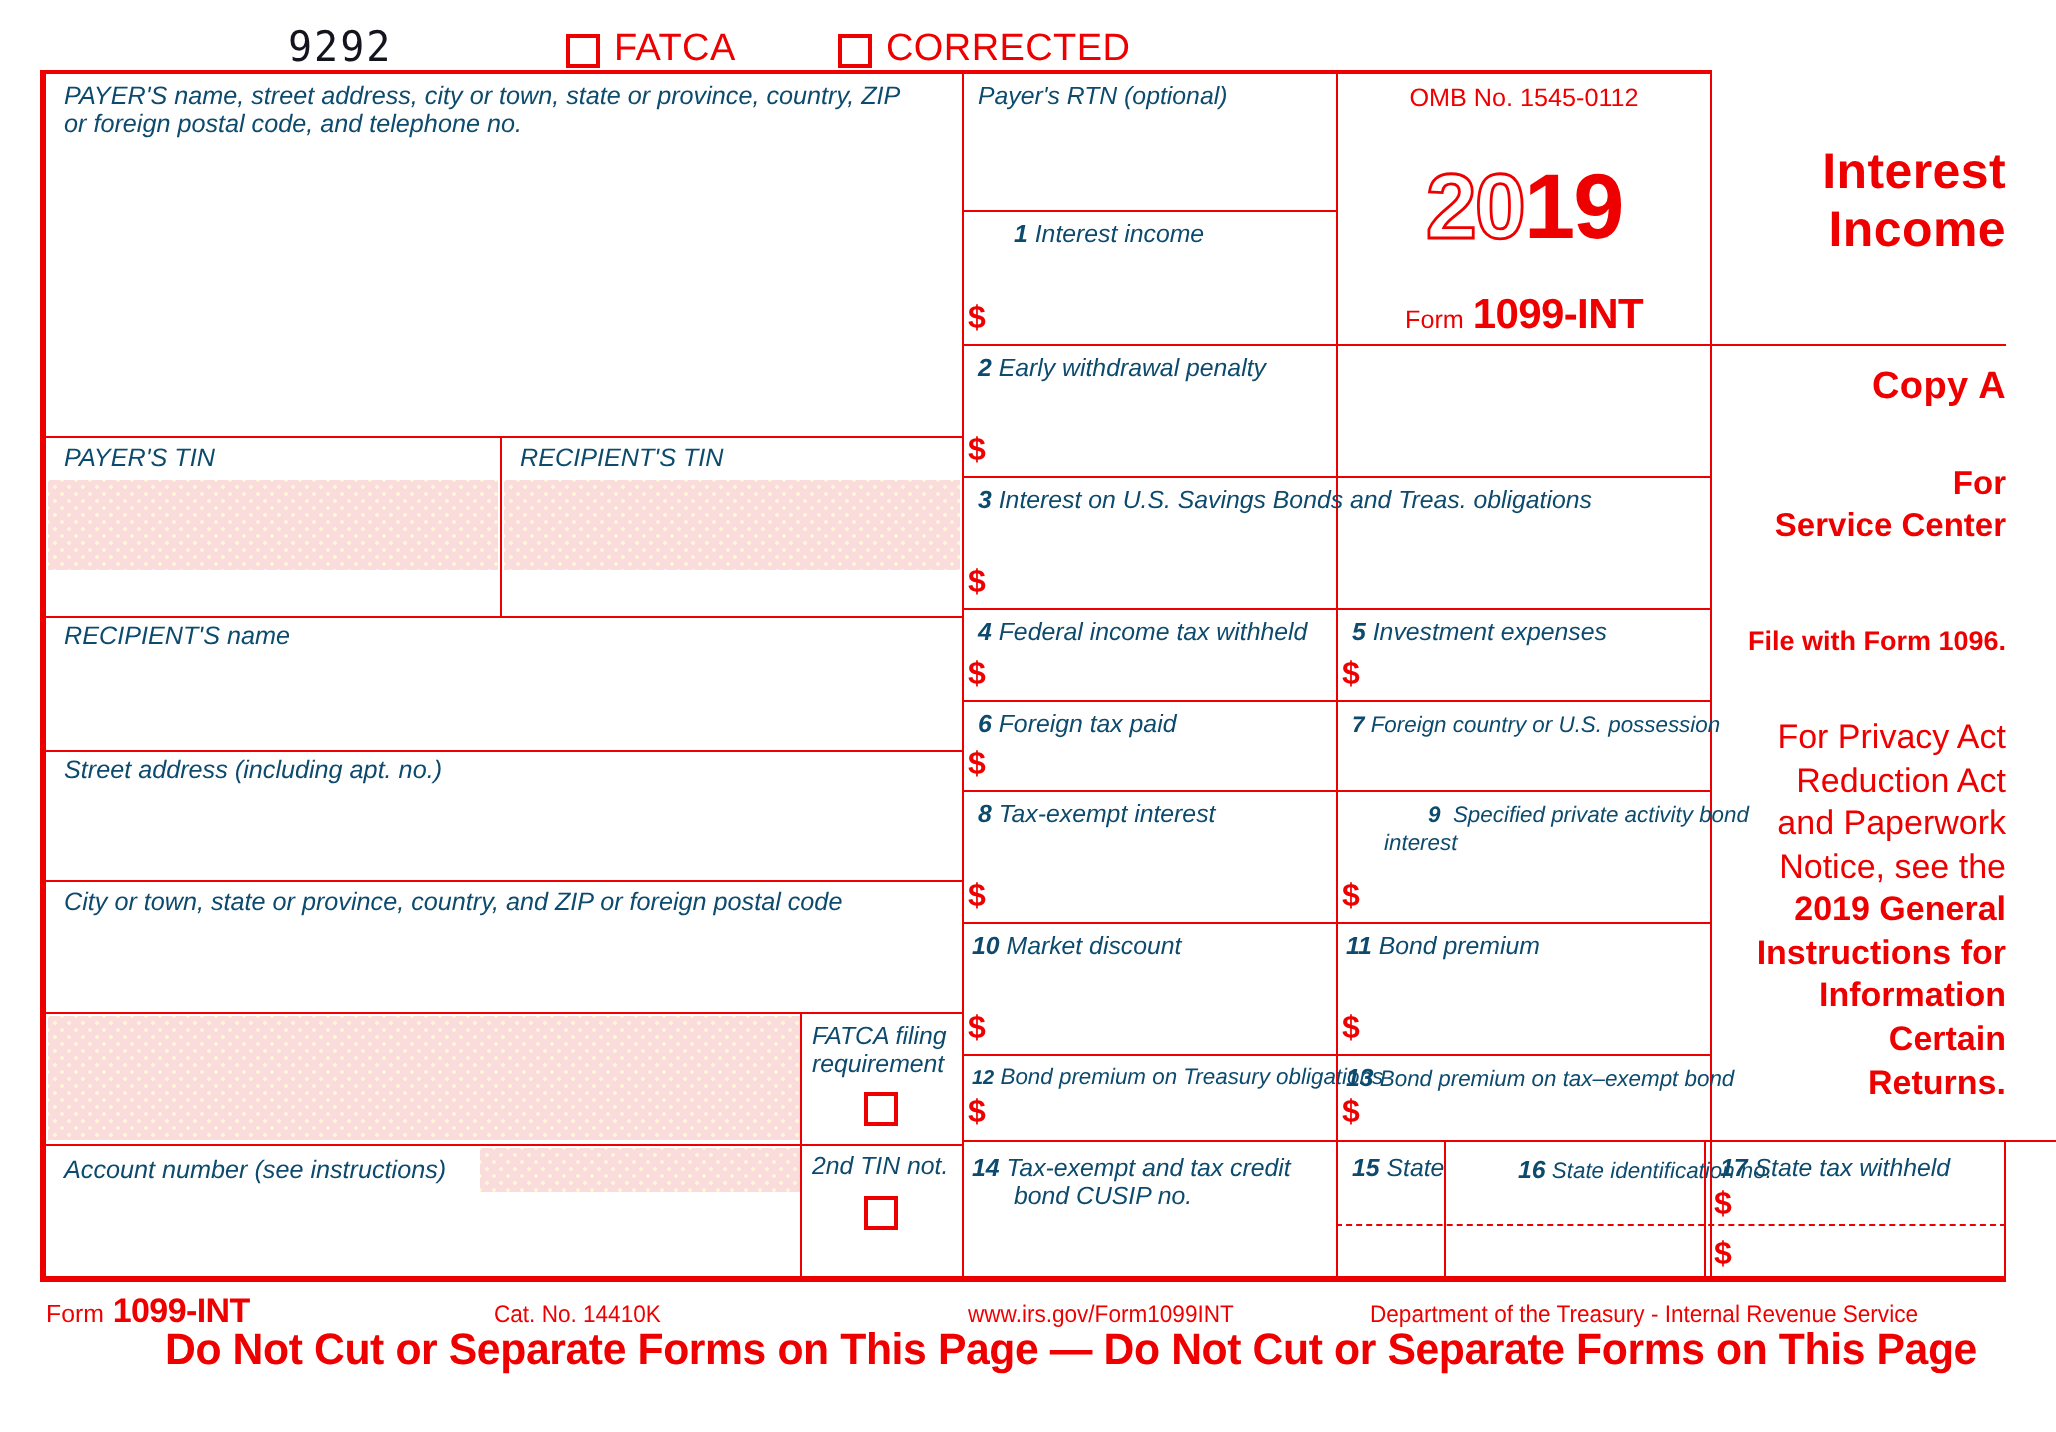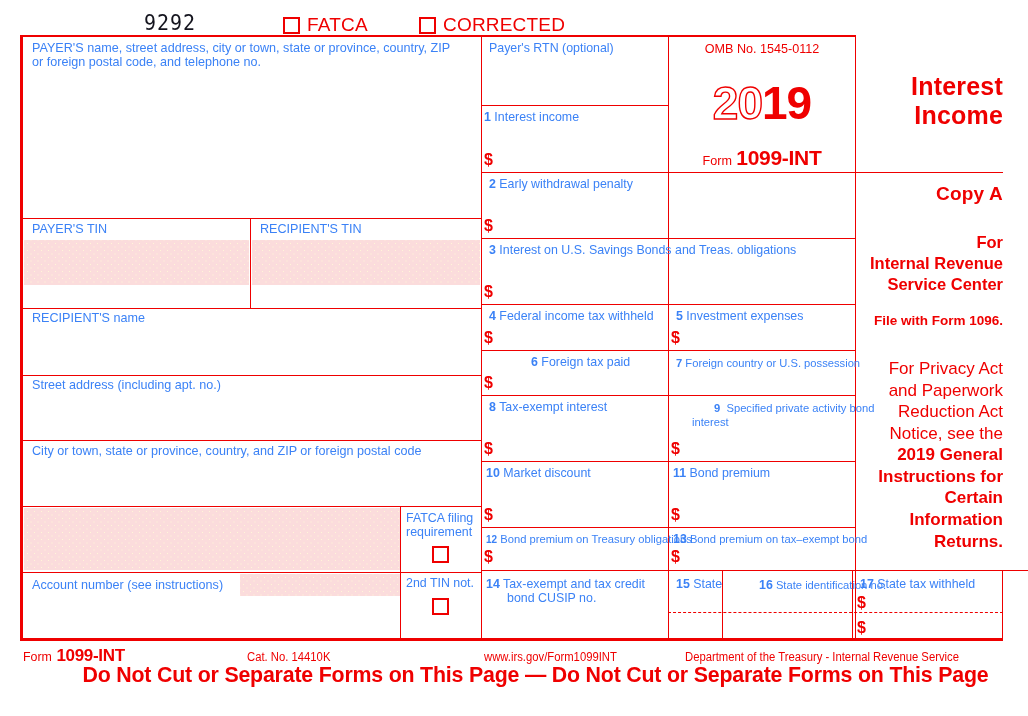--- a/index.html
+++ b/index.html
@@ -53,24 +53,25 @@
     position:absolute;
     font-size:19px;
     color:#ef0000;
     letter-spacing:.2px;
     white-space:nowrap;
   }
 
   
   .flabel{
     position:absolute;
-    color:#3b82f6;
+    color:#0c4a6e;
     font-size:12.4px;
     line-height:13.5px;
     white-space:nowrap;
+    font-style:italic;
   }
   .flabel.wrap{white-space:normal;}
   .flabel .n{font-weight:bold;}
   .small{font-size:11.2px;line-height:12.6px;}
   .caps{font-size:12.6px;}
 
   
   .dollar{
     position:absolute;
     color:#ef0000;
@@ -235,35 +236,35 @@
   <div class="flabel" style="left:406px;top:512px;">FATCA filing</div>
   <div class="flabel" style="left:406px;top:526px;">requirement</div>
   <div class="cbx" style="left:432px;top:546px;"></div>
 
   <div class="flabel caps" style="left:32px;top:579px;">Account number (see instructions)</div>
   <div class="flabel" style="left:406px;top:577px;">2nd TIN not.</div>
   <div class="cbx" style="left:432px;top:598px;"></div>
 
   <div class="flabel" style="left:489px;top:42px;">Payer's RTN (optional)</div>
 
-  <div class="flabel" style="left:484px;top:111px;"><span class="n">1</span> <span>Interest income</span></div>
+  <div class="flabel" style="left:507px;top:111px;"><span class="n">1</span> <span>Interest income</span></div>
   <div class="dollar" style="left:484px;top:152px;">$</div>
 
   <div class="flabel" style="left:489px;top:178px;"><span class="n">2</span> <span>Early withdrawal penalty</span></div>
   <div class="dollar" style="left:484px;top:218px;">$</div>
 
   <div class="flabel" style="left:489px;top:244px;"><span class="n">3</span> <span>Interest on U.S. Savings Bonds and Treas. obligations</span></div>
   <div class="dollar" style="left:484px;top:284px;">$</div>
 
   <div class="flabel" style="left:489px;top:310px;"><span class="n">4</span> <span>Federal income tax withheld</span></div>
   <div class="dollar" style="left:484px;top:330px;">$</div>
   <div class="flabel" style="left:676px;top:310px;"><span class="n">5</span> <span>Investment expenses</span></div>
   <div class="dollar" style="left:671px;top:330px;">$</div>
 
-  <div class="flabel" style="left:489px;top:356px;margin-left:42px;"><span class="n">6</span> <span>Foreign tax paid</span></div>
+  <div class="flabel" style="left:489px;top:356px;"><span class="n">6</span> <span>Foreign tax paid</span></div>
   <div class="dollar" style="left:484px;top:375px;">$</div>
   <div class="flabel small" style="left:676px;top:357px;"><span class="n">7</span> <span>Foreign country or U.S. possession</span></div>
 
   <div class="flabel" style="left:489px;top:401px;"><span class="n">8</span> <span>Tax-exempt interest</span></div>
   <div class="dollar" style="left:484px;top:441px;">$</div>
   <div class="flabel small" style="left:674px;top:402px;margin-left:40px;"><span class="n">9</span>&nbsp; <span>Specified private activity bond</span></div>
   <div class="flabel small" style="left:692px;top:416px;">interest</div>
   <div class="dollar" style="left:671px;top:441px;">$</div>
 
   <div class="flabel" style="left:486px;top:467px;text-align:center;"><span class="n">10</span> <span>Market discount</span></div>
@@ -300,35 +301,34 @@
 
   <div id="title" style="left:860px;top:72px;width:143px;">
     <div>Interest</div>
     <div>Income</div>
   </div>
 
   <div class="rcol" id="copyA" style="left:860px;top:182px;width:143px;">Copy A</div>
 
   <div class="rcol" id="forirs" style="left:860px;top:232px;width:143px;">
     <div>For</div>
-    <div>Internal Revenue</div>
     <div>Service Center</div>
   </div>
 
   <div class="rcol" id="file1096" style="left:860px;top:313px;width:143px;">File with Form 1096.</div>
 
   <div class="rcol" id="privacy" style="left:860px;top:358px;width:143px;">
     <div>For Privacy Act</div>
+    <div>Reduction Act</div>
     <div>and Paperwork</div>
-    <div>Reduction Act</div>
     <div>Notice, see the</div>
     <div><b>2019 General</b></div>
     <div><b>Instructions for</b></div>
+    <div><b>Information</b></div>
     <div><b>Certain</b></div>
-    <div><b>Information</b></div>
     <div><b>Returns.</b></div>
   </div>
 
   <div class="foot" id="footform" style="left:23px;top:646px;">
     <span class="lbl">Form</span>
     <span class="val">1099-INT</span>
   </div>
   <div class="foot" id="footcat" style="left:247px;top:650px;">Cat. No. 14410K</div>
   <div class="foot" id="footurl" style="left:484px;top:650px;">www.irs.gov/Form1099INT</div>
   <div class="foot" id="foottreas" style="left:685px;top:650px;">Department of the Treasury - Internal Revenue Service</div>

